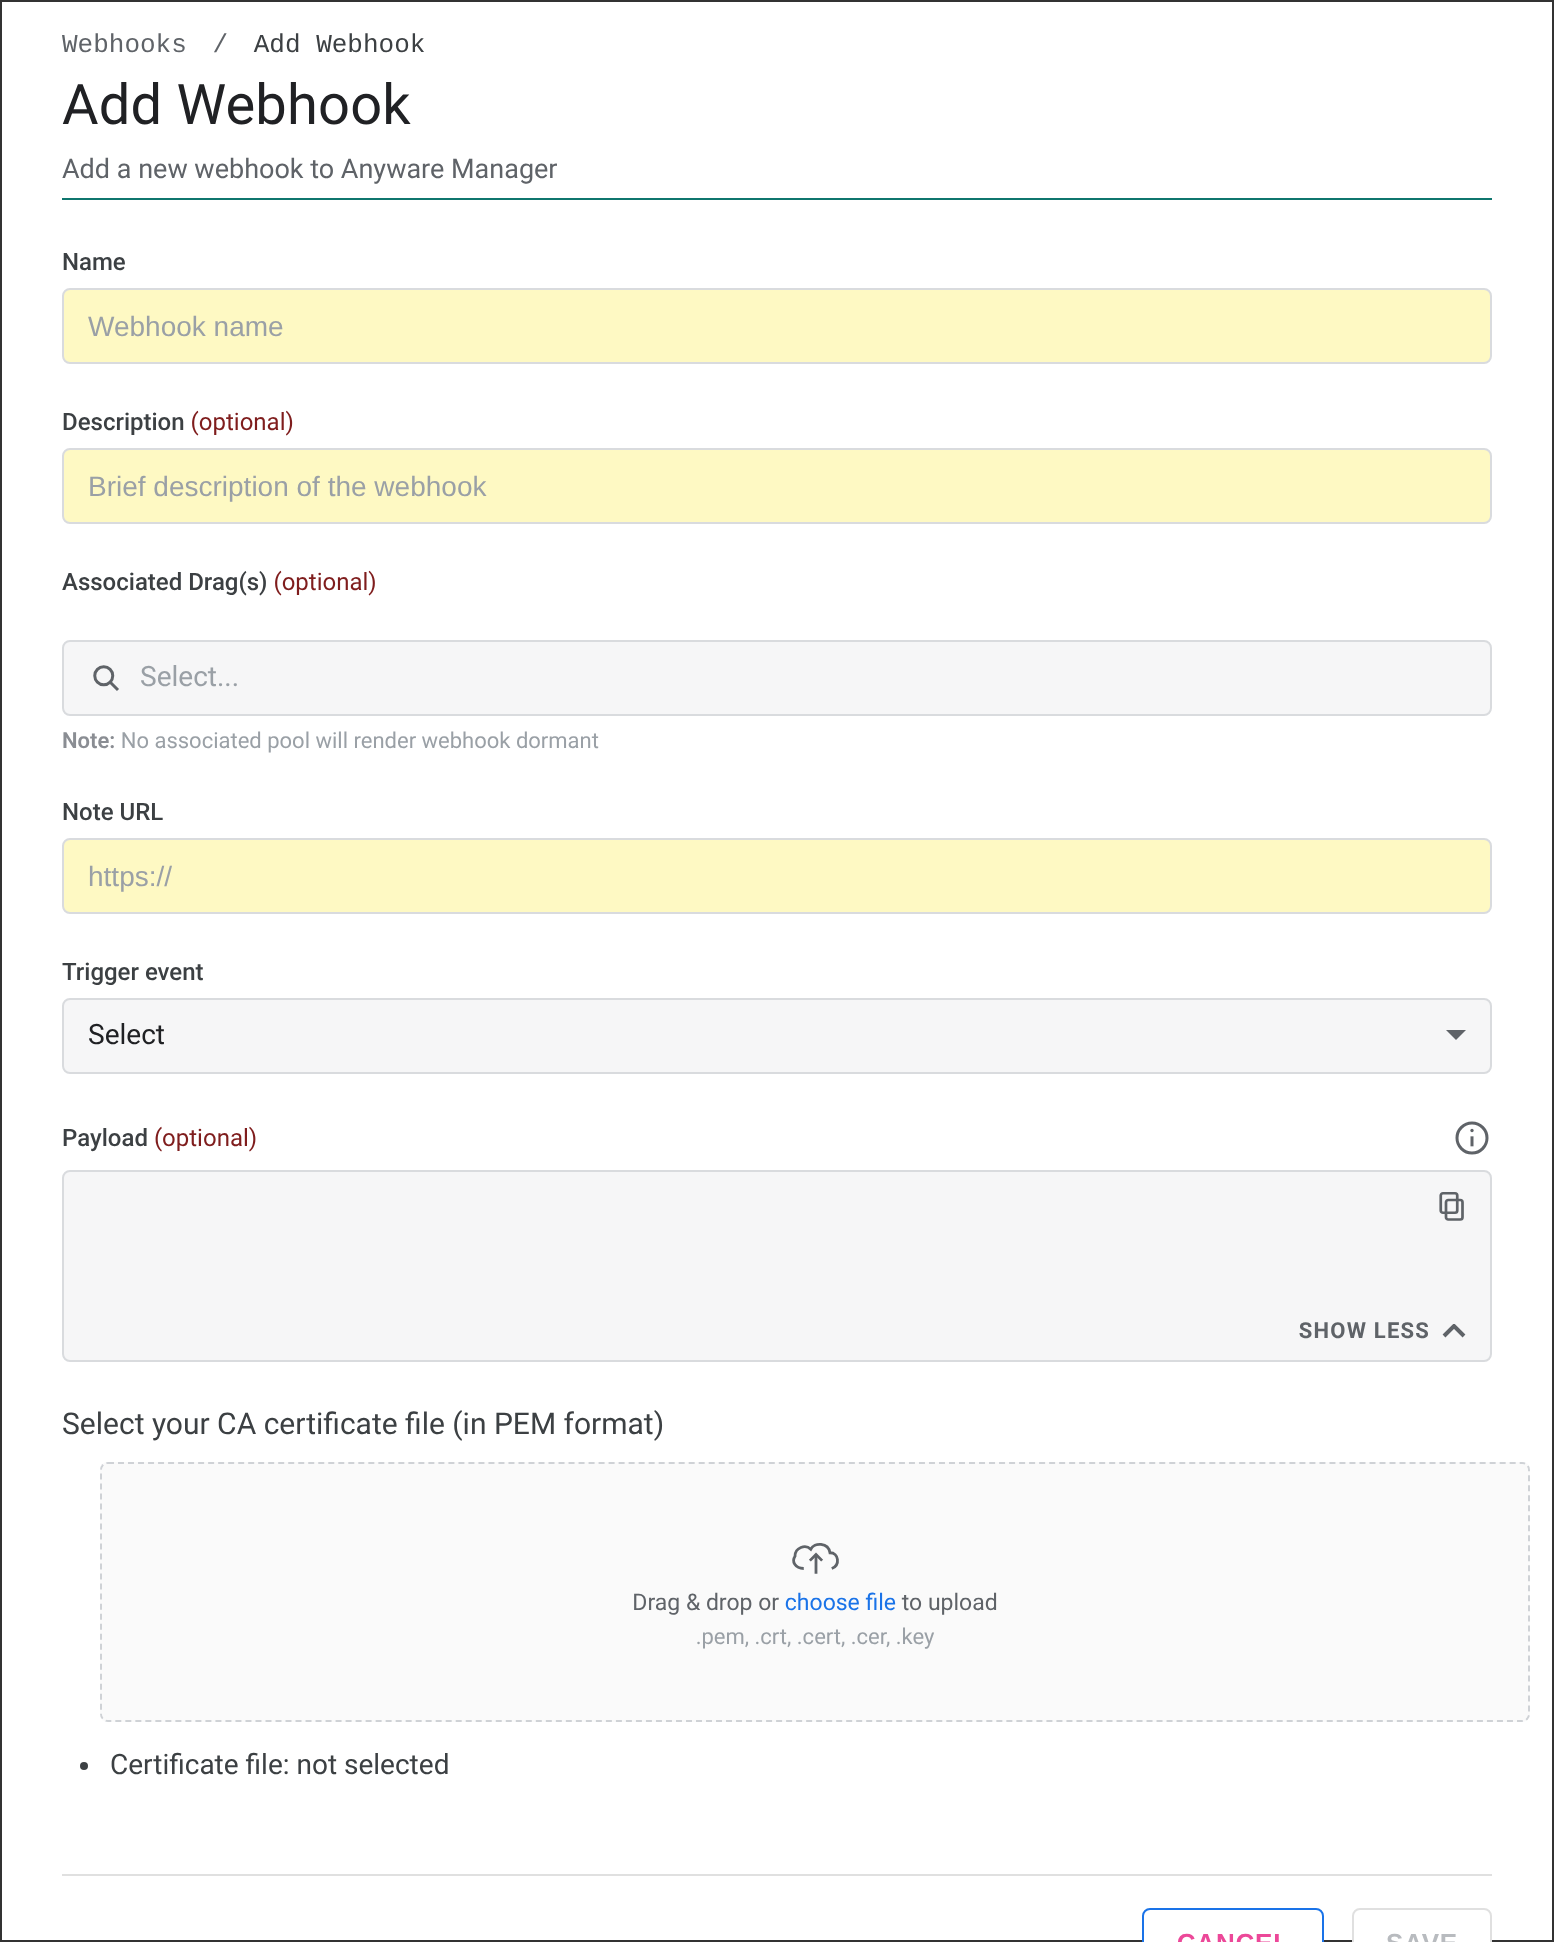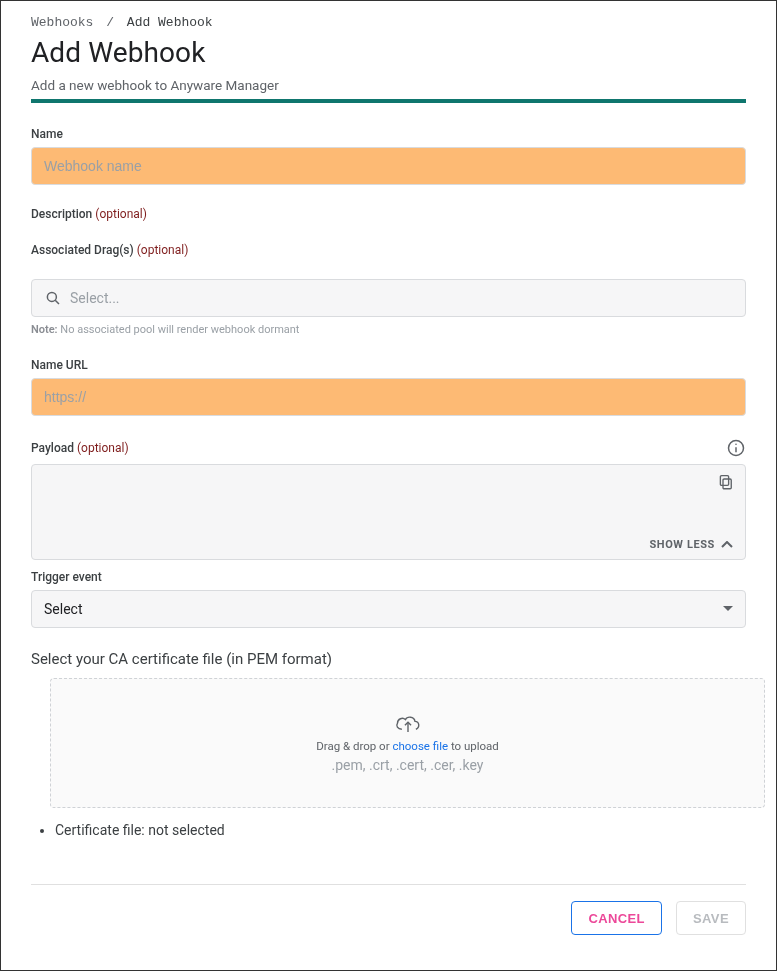--- a/index.html
+++ b/index.html
@@ -31,40 +31,40 @@
     font-size: 28px;
     font-weight: 400;
     margin: 6px 0 8px 0;
     color: #202124;
     letter-spacing: 0.1px;
   }
   .subtitle-row {
     font-size: 13.5px;
     color: #5f6368;
     padding-bottom: 6px;
-    border-bottom: 4px solid #0f766e;
+    border-bottom: 1px solid #0f766e;
     margin-bottom: 24px;
   }
   .field-block { margin-bottom: 22px; }
   .field-label {
     font-size: 12px;
     color: #3c4043;
     font-weight: 500;
     margin-bottom: 6px;
   }
   .field-label .optional {
     color: #7f1d1d;
     font-weight: 400;
   }
   .text-input {
     width: 100%;
     height: 38px;
     border: 1px solid #d9dbde;
     border-radius: 4px;
-    background: #fdba74;
+    background: #fef9c3;
     padding: 0 12px;
     font-size: 14px;
     color: #202124;
     outline: none;
   }
   .text-input::placeholder { color: #9aa0a6; }
   .select-like {
     width: 100%;
     height: 38px;
     border: 1px solid #d9dbde;
@@ -133,21 +133,21 @@
     justify-content: center;
     gap: 4px;
     margin-left: 19px;
   }
   .drop-text {
     font-size: 11.5px;
     color: #5f6368;
   }
   .drop-text .link { color: #1a73e8; cursor: pointer; }
   .drop-ext {
-    font-size: 14px; color: #9aa0a6; text-align: center;
+    font-size: 11px; color: #9aa0a6; text-align: center;
   }
   ul.cert-status {
     margin: 14px 0 0 24px;
     padding: 0;
   }
   ul.cert-status li {
     font-size: 14px;
     color: #3c4043;
   }
   .footer-sep {
@@ -199,20 +199,21 @@
   <div class="field-block">
     <div class="field-label">Name</div>
     <input class="text-input" type="text" placeholder="Webhook name" style="">
   </div>
 
   <div class="field-block">
     <div class="field-label">
       <span>Description</span>
       <span class="optional">(optional)</span>
     </div>
+    <input class="text-input" type="text" placeholder="Brief description of the webhook" style="">
   </div>
 
   <div class="field-block">
     <div class="field-label">
       <span>Associated Drag(s)</span>
       <span class="optional">(optional)</span>
     </div>
     <div class="select-like pool-row">
       <span>
         <svg width="18" height="18" viewBox="0 0 24 24" fill="none" stroke="#5f6368" stroke-width="2">
@@ -222,22 +223,34 @@
       </span>
       <span>Select...</span>
     </div>
     <div class="note-line">
       <b>Note:</b>
       <span>No associated pool will render webhook dormant</span>
     </div>
   </div>
 
   <div class="field-block">
-    <div class="field-label">Name URL</div>
+    <div class="field-label">Note URL</div>
     <input class="text-input" type="text" placeholder="https://" style="">
+  </div>
+
+  <div class="field-block">
+    <div class="field-label">Trigger event</div>
+    <div class="select-like trigger">
+      <span>Select</span>
+      <span>
+        <svg width="10" height="6" viewBox="0 0 10 6">
+            <path d="M0 0 L5 5 L10 0 Z" fill="#5f6368"></path>
+          </svg>
+      </span>
+    </div>
   </div>
 
   <div class="field-block" style="margin-bottom:10px;">
     <div class="payload-header">
       <div class="field-label" style="margin-bottom:0;">
         <span>Payload</span>
         <span class="optional">(optional)</span>
       </div>
       <span class="icon-btn">
         <svg width="20" height="20" viewBox="0 0 24 24" fill="none" stroke="#5f6368" stroke-width="1.8">
@@ -258,32 +271,20 @@
         <span>SHOW LESS</span>
         <span>
           <svg width="12" height="8" viewBox="0 0 12 8" fill="none" stroke="#5f6368" stroke-width="2">
             <path d="M1 6 L6 1 L11 6"></path>
           </svg>
         </span>
       </div>
     </div>
   </div>
 
-  <div class="field-block">
-    <div class="field-label">Trigger event</div>
-    <div class="select-like trigger">
-      <span>Select</span>
-      <span>
-        <svg width="10" height="6" viewBox="0 0 10 6">
-            <path d="M0 0 L5 5 L10 0 Z" fill="#5f6368"></path>
-          </svg>
-      </span>
-    </div>
-  </div>
-
   <div class="cert-heading">Select your CA certificate file (in PEM format)</div>
   <div class="dropzone">
     <span>
       <svg width="28" height="22" viewBox="0 0 32 24" fill="none" stroke="#5f6368" stroke-width="1.6">
         <path d="M9 18 C4 18 2 14 4 11 C4 6 10 4 13 7 C15 3 23 3 24 9 C29 9 30 16 25 18"></path>
         <line x1="16" y1="21" x2="16" y2="10"></line>
         <path d="M12.5 13.5 L16 10 L19.5 13.5"></path>
       </svg>
     </span>
     <div class="drop-text">

